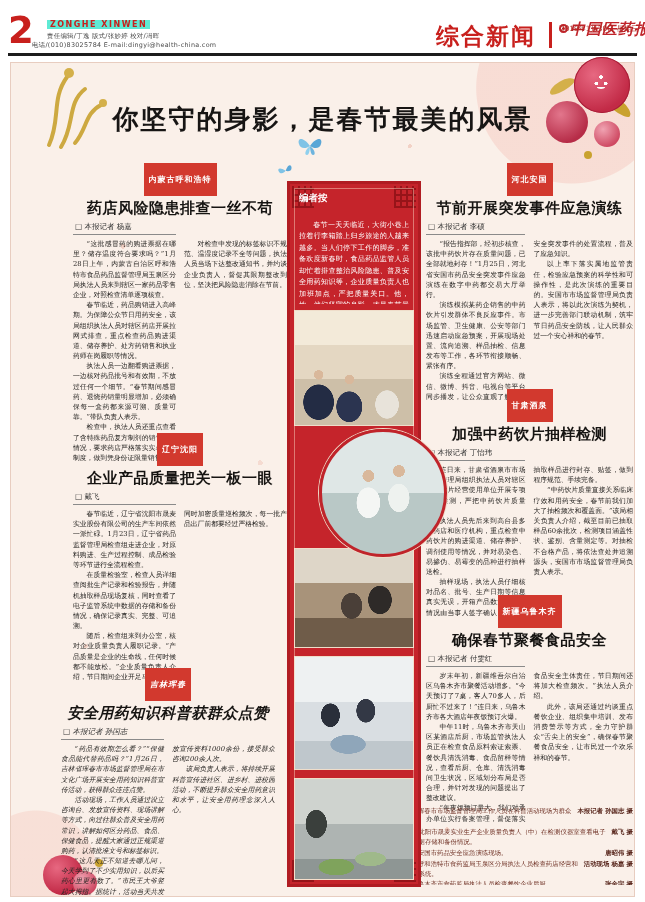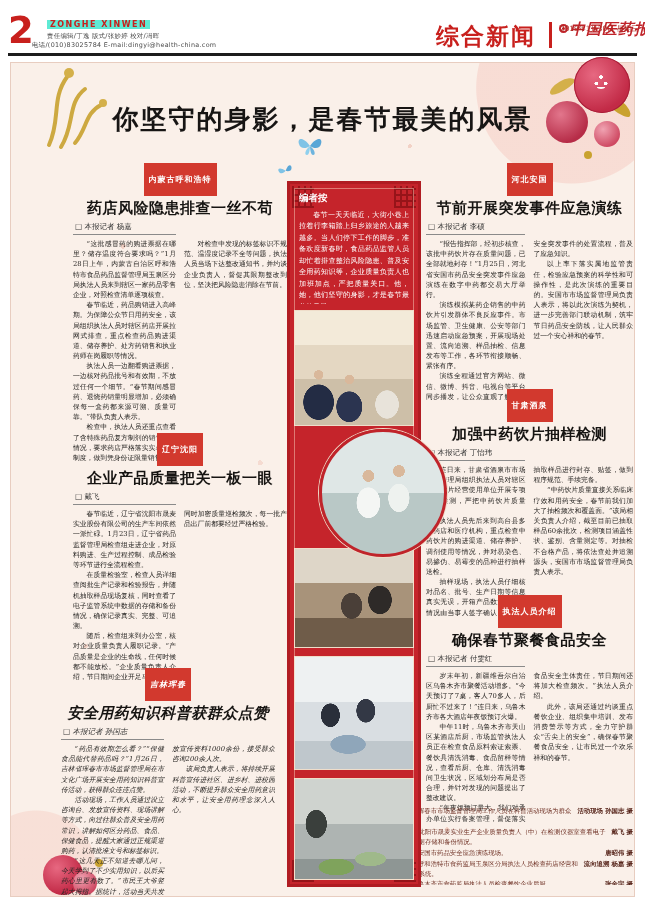--- a/index.html
+++ b/index.html
@@ -75,21 +75,21 @@
 
   
   .frame{left:276px;top:118px;width:134px;height:706px;background:#c5242b;
          border:3px solid #b01c22;box-sizing:border-box;z-index:2;}
   .frame::after{content:"";position:absolute;inset:4px;border:1px solid rgba(255,226,205,.45);pointer-events:none;}
   .corner{position:absolute;width:22px;height:22px;opacity:.85;background:
       repeating-linear-gradient(0deg,#8e1216 0 2px,transparent 2px 6px),
       repeating-linear-gradient(90deg,#8e1216 0 2px,transparent 2px 6px);}
   .c-tl{left:2px;top:2px;} .c-tr{right:2px;top:2px;} .c-bl{left:2px;bottom:2px;} .c-br{right:2px;bottom:2px;}
   .ednote{position:absolute;top:8px;left:9px;right:9px;height:112px;color:#fff;overflow:hidden;}
-  .ednote .en-label{font-size:9.5px;font-weight:bold;margin-bottom:4px;}
+  .ednote .en-label{font-size:9.5px;font-weight:bold;margin-bottom:14px;}
   .ednote .en-text{font-family:"DejaVu Serif","Liberation Serif",serif;font-size:7.1px;line-height:1.62;
                    text-indent:2em;text-align:justify;}
   .ph{position:absolute;left:4px;right:4px;border:1px solid #efddca;box-sizing:border-box;}
   .ph-pharmacy{top:126px;height:116px;background:
       radial-gradient(26px 30px at 20% 80%,#232c44 0 58%,transparent 60%),
       radial-gradient(22px 26px at 46% 84%,#2b3450 0 58%,transparent 60%),
       radial-gradient(20px 24px at 78% 82%,#e8e3da 0 58%,transparent 60%),
       radial-gradient(8px 8px at 20% 56%,#d9b89b 0 58%,transparent 60%),
       radial-gradient(8px 8px at 46% 60%,#d9b89b 0 58%,transparent 60%),
       linear-gradient(180deg,#f3ead9 0 30%,#e4d7c2 30% 60%,#cdbfa8 60% 100%);}
@@ -234,21 +234,21 @@
     <div class="byline">□ 本报记者 丁怡玮</div>
     <div class="a-body" style="height:156px;">
         <p>连日来，甘肃省酒泉市市场监督管理局组织执法人员对辖区中药饮片经营使用单位开展专项抽样检测，严把中药饮片质量关。</p>
         <p>执法人员先后来到高台县多家药店和医疗机构，重点检查中药饮片的购进渠道、储存养护、调剂使用等情况，并对易染色、易掺伪、易霉变的品种进行抽样送检。</p>
         <p>抽样现场，执法人员仔细核对品名、批号、生产日期等信息真实无误，开箱产品数量、包装情况由当事人签字确认，随即对抽取样品进行封存、贴签，做到程序规范、手续完备。</p>
         <p>“中药饮片质量直接关系临床疗效和用药安全，春节前我们加大了抽检频次和覆盖面。”该局相关负责人介绍，截至目前已抽取样品60余批次，检测项目涵盖性状、鉴别、含量测定等。对抽检不合格产品，将依法查处并追溯源头，安国市市场监督管理局负责人表示。</p>
       </div>
   </section>
 
   <section class="abs article" style="left:415px;top:532px;width:207px;">
-    <div class="tagrow"><span class="tag">执法人员介绍</span></div>
+    <div class="tagrow"><span class="tag">新疆乌鲁木齐</span></div>
     <h2 class="a-title">确保春节聚餐食品安全</h2>
     <div class="byline">□ 本报记者 付雯红</div>
     <div class="a-body" style="height:160px;">
         <p>岁末年初，新疆维吾尔自治区乌鲁木齐市聚餐活动增多。“今天预订了7桌，客人70多人，后厨忙不过来了！”连日来，乌鲁木齐市各大酒店年夜饭预订火爆。</p>
         <p>中午11时，乌鲁木齐市天山区某酒店后厨，市场监管执法人员正在检查食品原料索证索票、餐饮具清洗消毒、食品留样等情况，查看后厨、仓库、清洗消毒间卫生状况，区域划分布局是否合理，并针对发现的问题提出了整改建议。</p>
         <p>“年夜饭预订量大，我们对承办单位实行备案管理，督促落实食品安全主体责任，节日期间还将加大检查频次。”执法人员介绍。</p>
         <p>此外，该局还通过约谈重点餐饮企业、组织集中培训、发布消费警示等方式，全力守护群众“舌尖上的安全”，确保春节聚餐食品安全，让市民过一个欢乐祥和的春节。</p>
       </div>
   </section>
 
@@ -263,20 +263,20 @@
     </div>
     <div class="ph ph-pharmacy"></div>
     <div class="ph ph-office"></div>
     <div class="ph ph-lab"></div>
     <div class="ph ph-kitchen"></div>
   </div>
 
   <div class="abs circle-photo"></div>
 
   <div class="abs captions">
-      <p><span class="credit">活动现场 孙国志 摄</span><span class="no">①</span><span class="text">吉林省珲春市市场监督管理局工作人员在科普活动现场为群众答疑解惑。</span></p>
+      <p><span class="credit">本报记者 孙国志 摄</span><span class="no">①</span><span class="text">吉林省珲春市市场监督管理局工作人员在科普活动现场为群众答疑解惑。</span></p>
       <p><span class="credit">戴飞 摄</span><span class="no">②</span><span class="text">辽宁省沈阳市晟麦实业生产企业质量负责人（中）在检测仪器室查看电子显微镜数据存储和备份情况。</span></p>
       <p><span class="credit">唐昭伟 摄</span><span class="no">③</span><span class="text">河北省安国市药品安全应急演练现场。</span></p>
-      <p><span class="credit">流向追溯 杨嘉 摄</span><span class="no">④</span><span class="text">内蒙古呼和浩特市食药监局玉泉区分局执法人员检查药店经营和质量管理系统。</span></p>
+      <p><span class="credit">活动现场 杨嘉 摄</span><span class="no">④</span><span class="text">内蒙古呼和浩特市食药监局玉泉区分局执法人员检查药店经营和质量管理系统。</span></p>
       <p><span class="credit">张金宇 摄</span><span class="no">⑤</span><span class="text">新疆乌鲁木齐市食药监局执法人员检查餐饮企业后厨。</span></p>
     </div>
 
 </div>
 
 </body></html>

